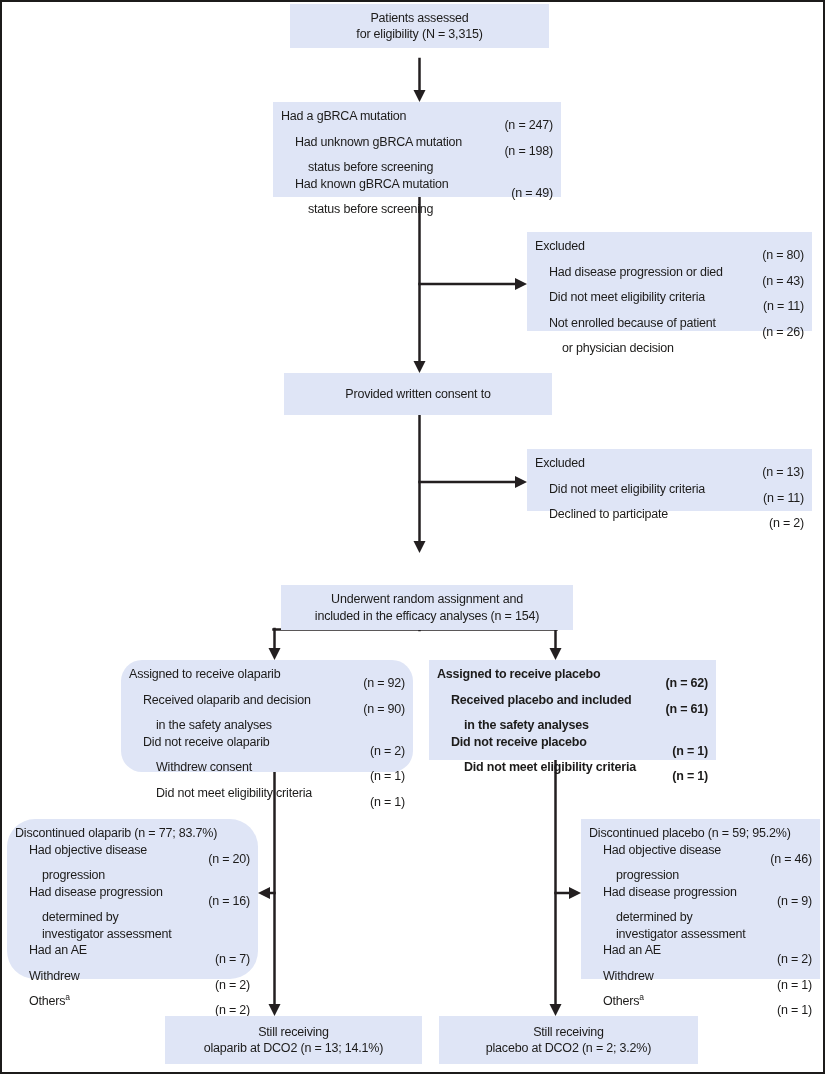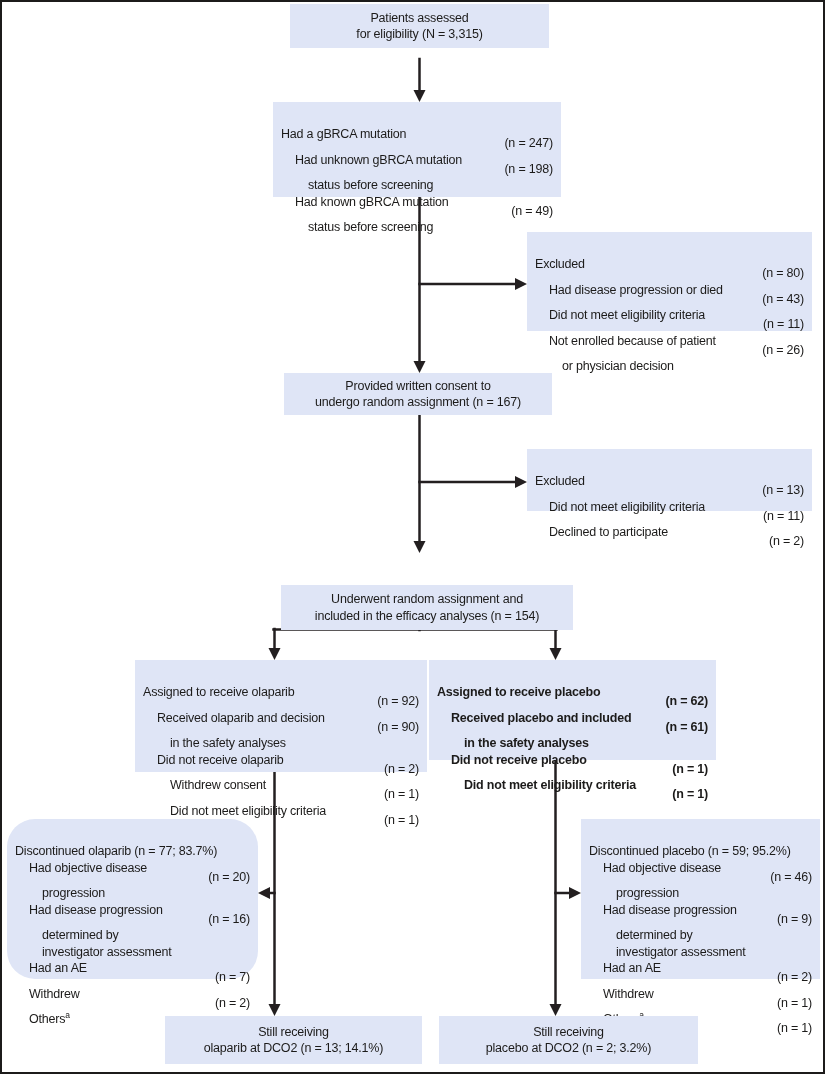--- a/index.html
+++ b/index.html
@@ -5,35 +5,35 @@
   html,body{margin:0;padding:0;background:#fff;}
   .figure{
     position:relative;width:825px;height:1074px;box-sizing:border-box;
     border:2px solid var(--border,#1c1b1a);background:var(--background,#ffffff);
     font-family:"Liberation Sans",sans-serif;font-size:12.5px;letter-spacing:-0.2px;
     line-height:16.5px;color:var(--text,#1c1b1a);overflow:hidden;
   }
   .connectors{position:absolute;left:0;top:0;}
   .connectors line{stroke:var(--line,#231f20);stroke-width:2.5;}
   .connectors polygon{fill:var(--line,#231f20);stroke:none;}
-  .box{position:absolute;background:var(--box_fill,#dfe5f6);padding:24px 8px;box-sizing:border-box;}
+  .box{position:absolute;background:var(--box_fill,#dfe5f6);padding:6px 8px;box-sizing:border-box;}
   .box.centered{display:flex;flex-direction:column;justify-content:center;text-align:center;padding:4px 6px;}
   .row{display:flex;justify-content:space-between;white-space:nowrap;}
   .t{white-space:nowrap;}
   .v{white-space:nowrap;padding-left:4px;text-align:left;margin-top:9px;}
   .i1{padding-left:14px;}
   .i2{padding-left:27px;}
   sup{font-size:8.5px;line-height:0;letter-spacing:0;}
   #b-assessed{left:288px;top:2px;width:259px;height:44px;}
   #b-gbrca{left:271px;top:100px;width:288px;height:95px;}
   #b-excluded1{left:525px;top:230px;width:285px;height:99px;}
   #b-consent{left:282px;top:371px;width:268px;height:42px;}
   #b-excluded2{left:525px;top:447px;width:285px;height:62px;}
   #b-randomized{left:279px;top:551px;width:292px;height:45px;margin-top:32px;}
-  #b-olaparib{left:133px;top:658px;width:292px;height:112px;}
+  #b-olaparib{left:119px;top:658px;width:292px;height:112px;border-radius:21px;}
   #b-placebo{left:427px;top:658px;width:287px;height:100px;font-weight:bold;}
   #b-disc-olaparib{left:5px;top:817px;width:251px;height:160px;border-radius:28px;}
   #b-disc-placebo{left:579px;top:817px;width:239px;height:160px;}
   #b-still-olaparib{left:163px;top:1014px;width:257px;height:48px;}
   #b-still-placebo{left:437px;top:1014px;width:259px;height:48px;}
 </style>
 </head>
 <body>
 
 <div class="figure">
@@ -112,21 +112,20 @@
         <span class="t i1">Not enrolled because of patient</span>
         <span class="v">(n = 26)</span>
       </div>
     <div class="row">
         <span class="t i2">or physician decision</span>
       </div>
   </div>
 
   <div class="box centered" id="b-consent">
     <div>Provided written consent to</div>
-    <div>undergo random assignment (n = 167)</div>
   </div>
 
   <div class="box" id="b-excluded2">
     <div class="row">
         <span class="t">Excluded</span>
         <span class="v">(n = 13)</span>
       </div>
     <div class="row">
         <span class="t i1">Did not meet eligibility criteria</span>
         <span class="v">(n = 11)</span>

